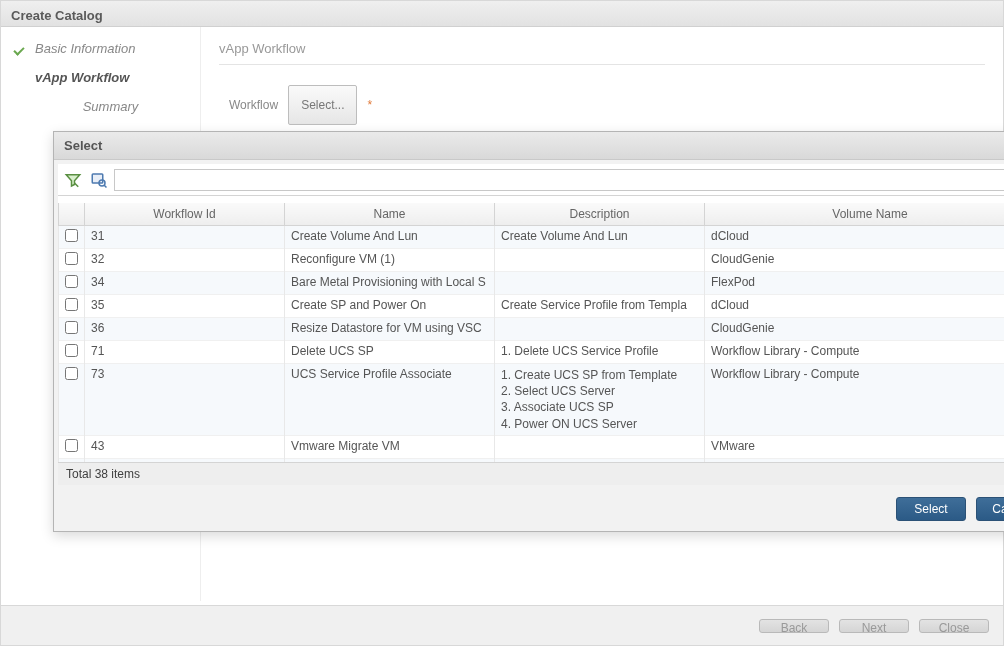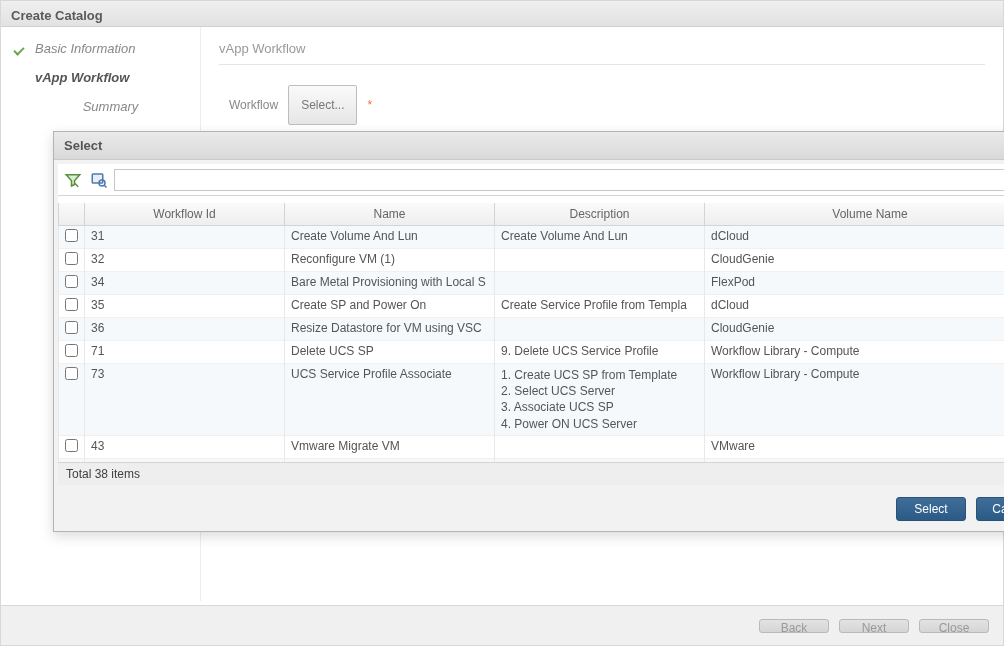--- a/index.html
+++ b/index.html
@@ -328,21 +328,21 @@
                   <td class="chk"><input type="checkbox" style=""></td>
                   <td>36</td>
                   <td>Resize Datastore for VM using VSC</td>
                   <td class=""></td>
                   <td>CloudGenie</td>
                 </tr>
                 <tr>
                   <td class="chk"><input type="checkbox" style=""></td>
                   <td>71</td>
                   <td>Delete UCS SP</td>
-                  <td class="">9. Delete UCS Service Profile</td>
+                  <td class="">1. Delete UCS Service Profile</td>
                   <td>Workflow Library - Compute</td>
                 </tr>
                 <tr class="alt">
                   <td class="chk"><input type="checkbox" style=""></td>
                   <td>73</td>
                   <td>UCS Service Profile Associate</td>
                   <td class="desc-multi">1. Create UCS SP from Template<br>2. Select UCS Server<br>3. Associate UCS SP<br>4. Power ON UCS Server</td>
                   <td>Workflow Library - Compute</td>
                 </tr>
                 <tr>

